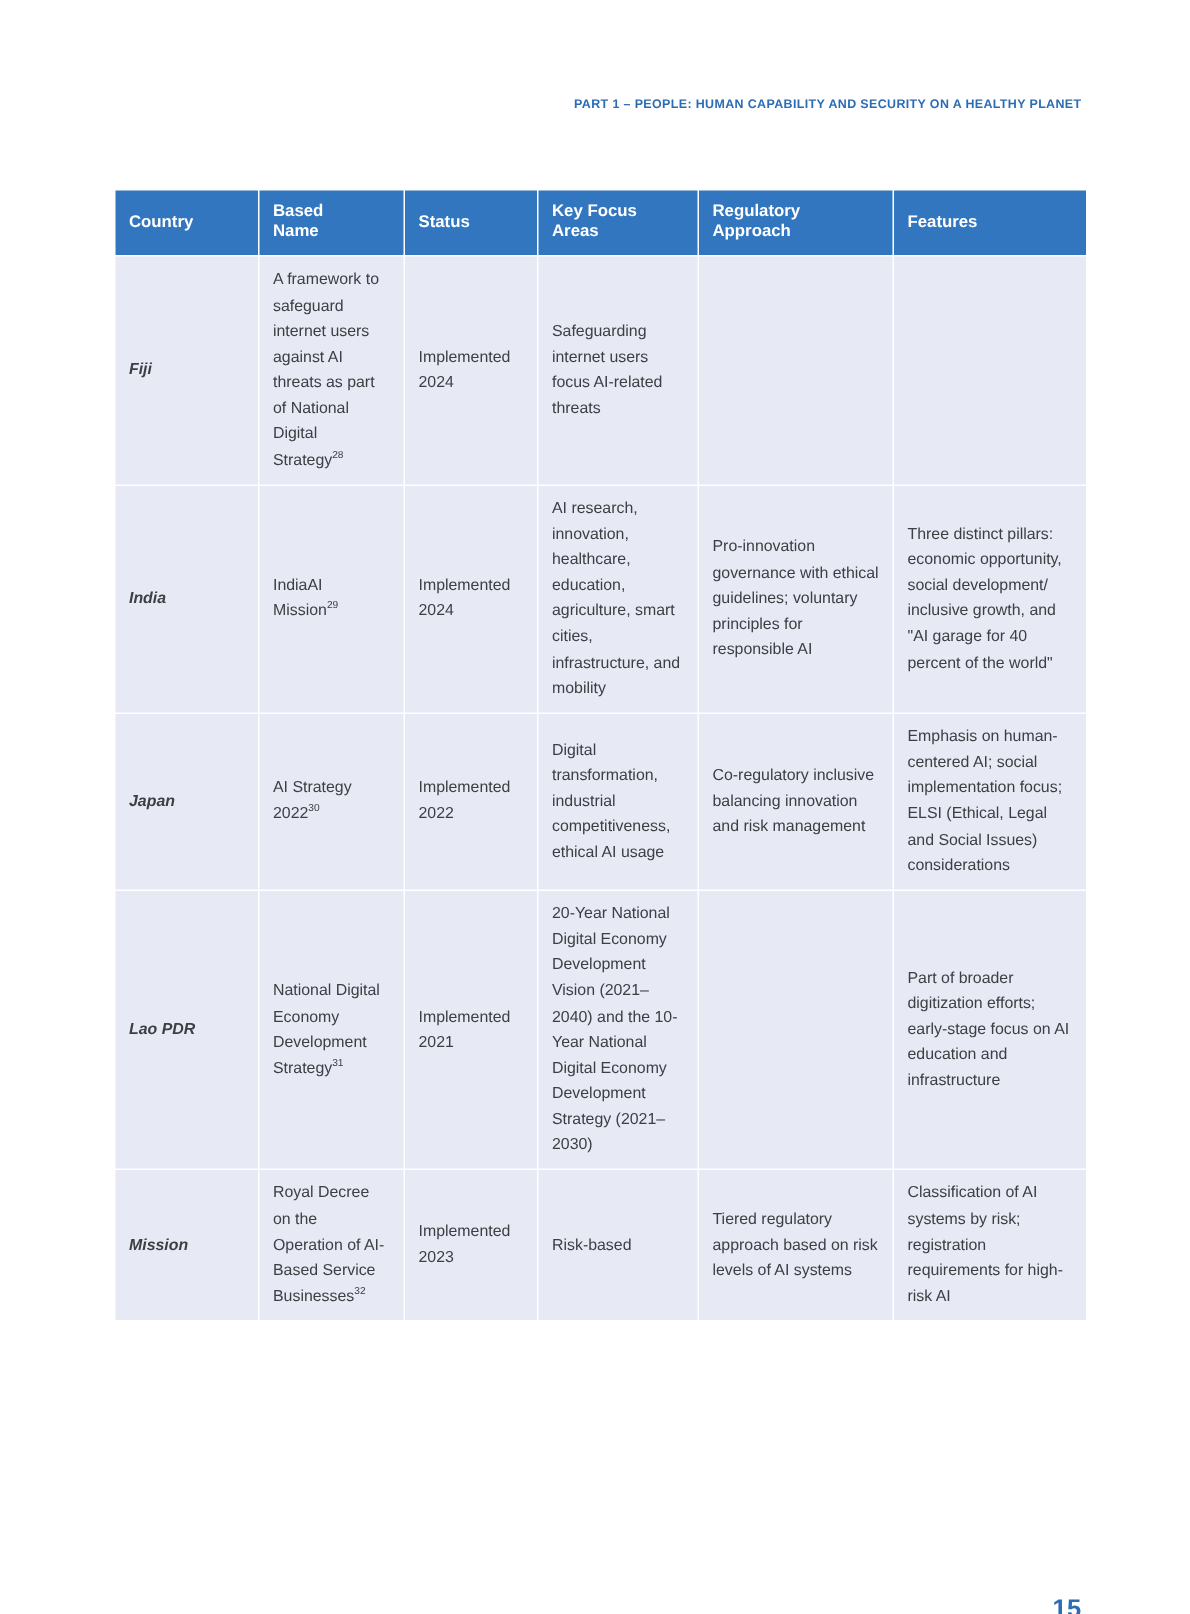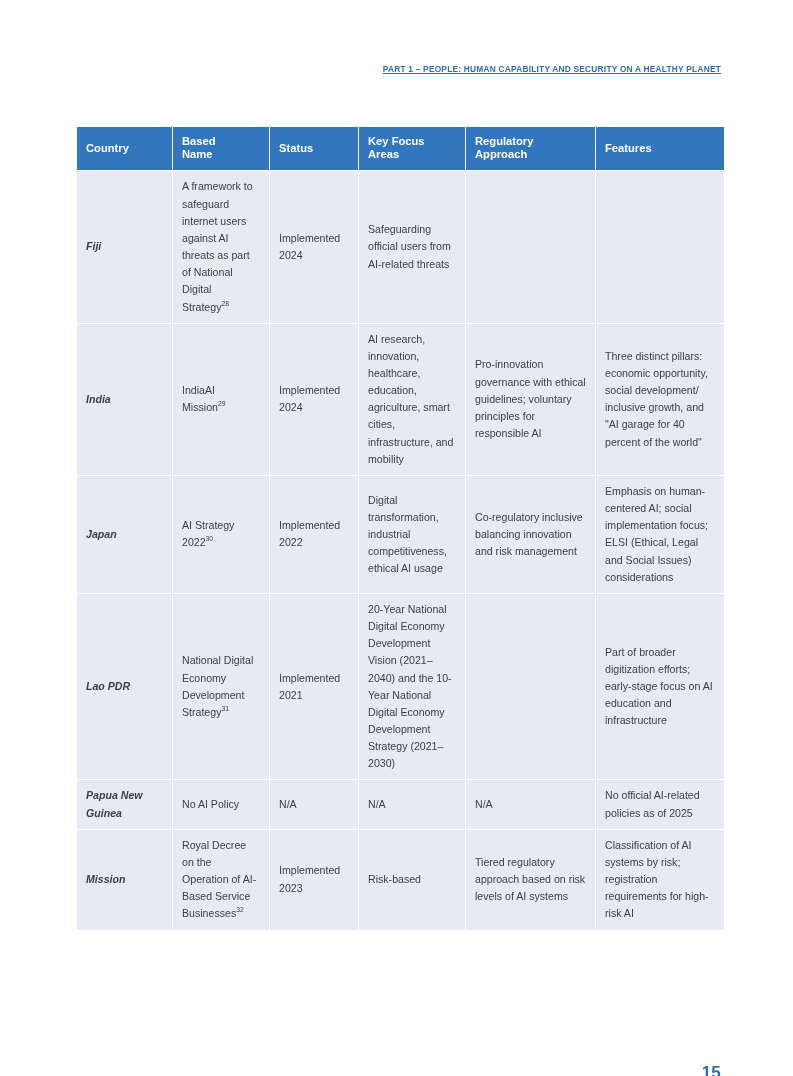--- a/index.html
+++ b/index.html
@@ -23,21 +23,20 @@
   .running-header {
     position: absolute;
     top: 64px;
     right: 72px;
     font-size: 8.3px;
     font-weight: bold;
     letter-spacing: 0.25px;
     color: #2b6cb5;
     text-transform: uppercase;
     white-space: nowrap;
-    text-decoration: underline;
   }
   
   .table-wrap {
     position: absolute;
     left: 76px;
     top: 126px;
     width: 645px;
   }
   table.policy-table {
     width: 645px;
@@ -134,21 +133,21 @@
           <th>
             <span>Features</span>
           </th>
         </tr>
       </thead>
       <tbody id="table-body">
           <tr>
             <td class="country-cell">Fiji</td>
             <td>A framework to safeguard internet users against AI threats as part of National Digital Strategy<sup>28</sup></td>
             <td>Implemented 2024</td>
-            <td>Safeguarding official users from AI-related threats</td>
+            <td>Safeguarding internet users focus AI-related threats</td>
             <td></td>
             <td></td>
           </tr>
           <tr>
             <td class="country-cell">India</td>
             <td>IndiaAI Mission<sup>29</sup></td>
             <td>Implemented 2024</td>
             <td>AI research, innovation, healthcare, education, agriculture, smart cities, infrastructure, and mobility</td>
             <td>Pro-innovation governance with ethical guidelines; voluntary principles for responsible AI</td>
             <td>Three distinct pillars: economic opportunity, social development/ inclusive growth, and "AI garage for 40 percent of the world"</td>
@@ -163,28 +162,20 @@
           </tr>
           <tr>
             <td class="country-cell">Lao PDR</td>
             <td>National Digital Economy Development Strategy<sup>31</sup></td>
             <td>Implemented 2021</td>
             <td>20-Year National Digital Economy Development Vision (2021–2040) and the 10-Year National Digital Economy Development Strategy (2021–2030)</td>
             <td></td>
             <td>Part of broader digitization efforts; early-stage focus on AI education and infrastructure</td>
           </tr>
           <tr>
-            <td class="country-cell">Papua New Guinea</td>
-            <td>No AI Policy</td>
-            <td>N/A</td>
-            <td>N/A</td>
-            <td>N/A</td>
-            <td>No official AI-related policies as of 2025</td>
-          </tr>
-          <tr>
             <td class="country-cell">Mission</td>
             <td>Royal Decree on the Operation of AI-Based Service Businesses<sup>32</sup></td>
             <td>Implemented 2023</td>
             <td>Risk-based</td>
             <td>Tiered regulatory approach based on risk levels of AI systems</td>
             <td>Classification of AI systems by risk; registration requirements for high-risk AI</td>
           </tr>
         </tbody>
     </table>
   </div>

